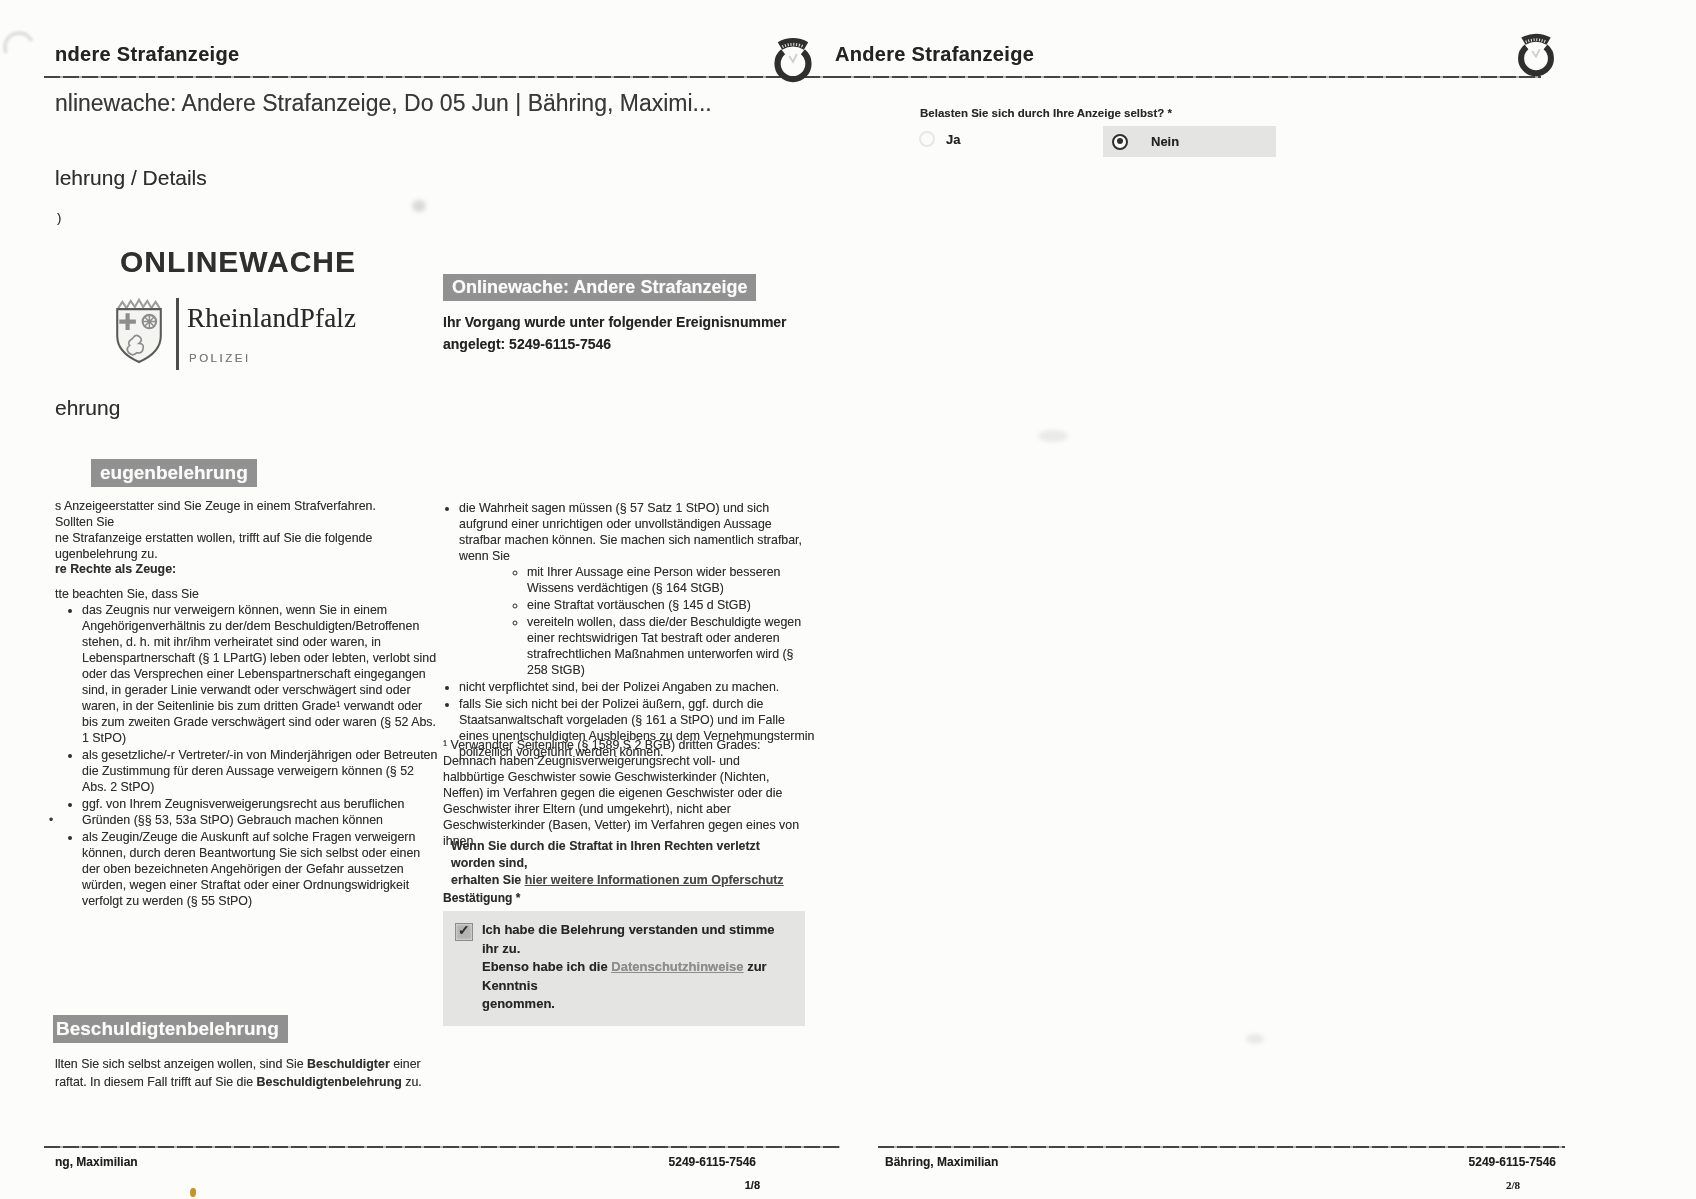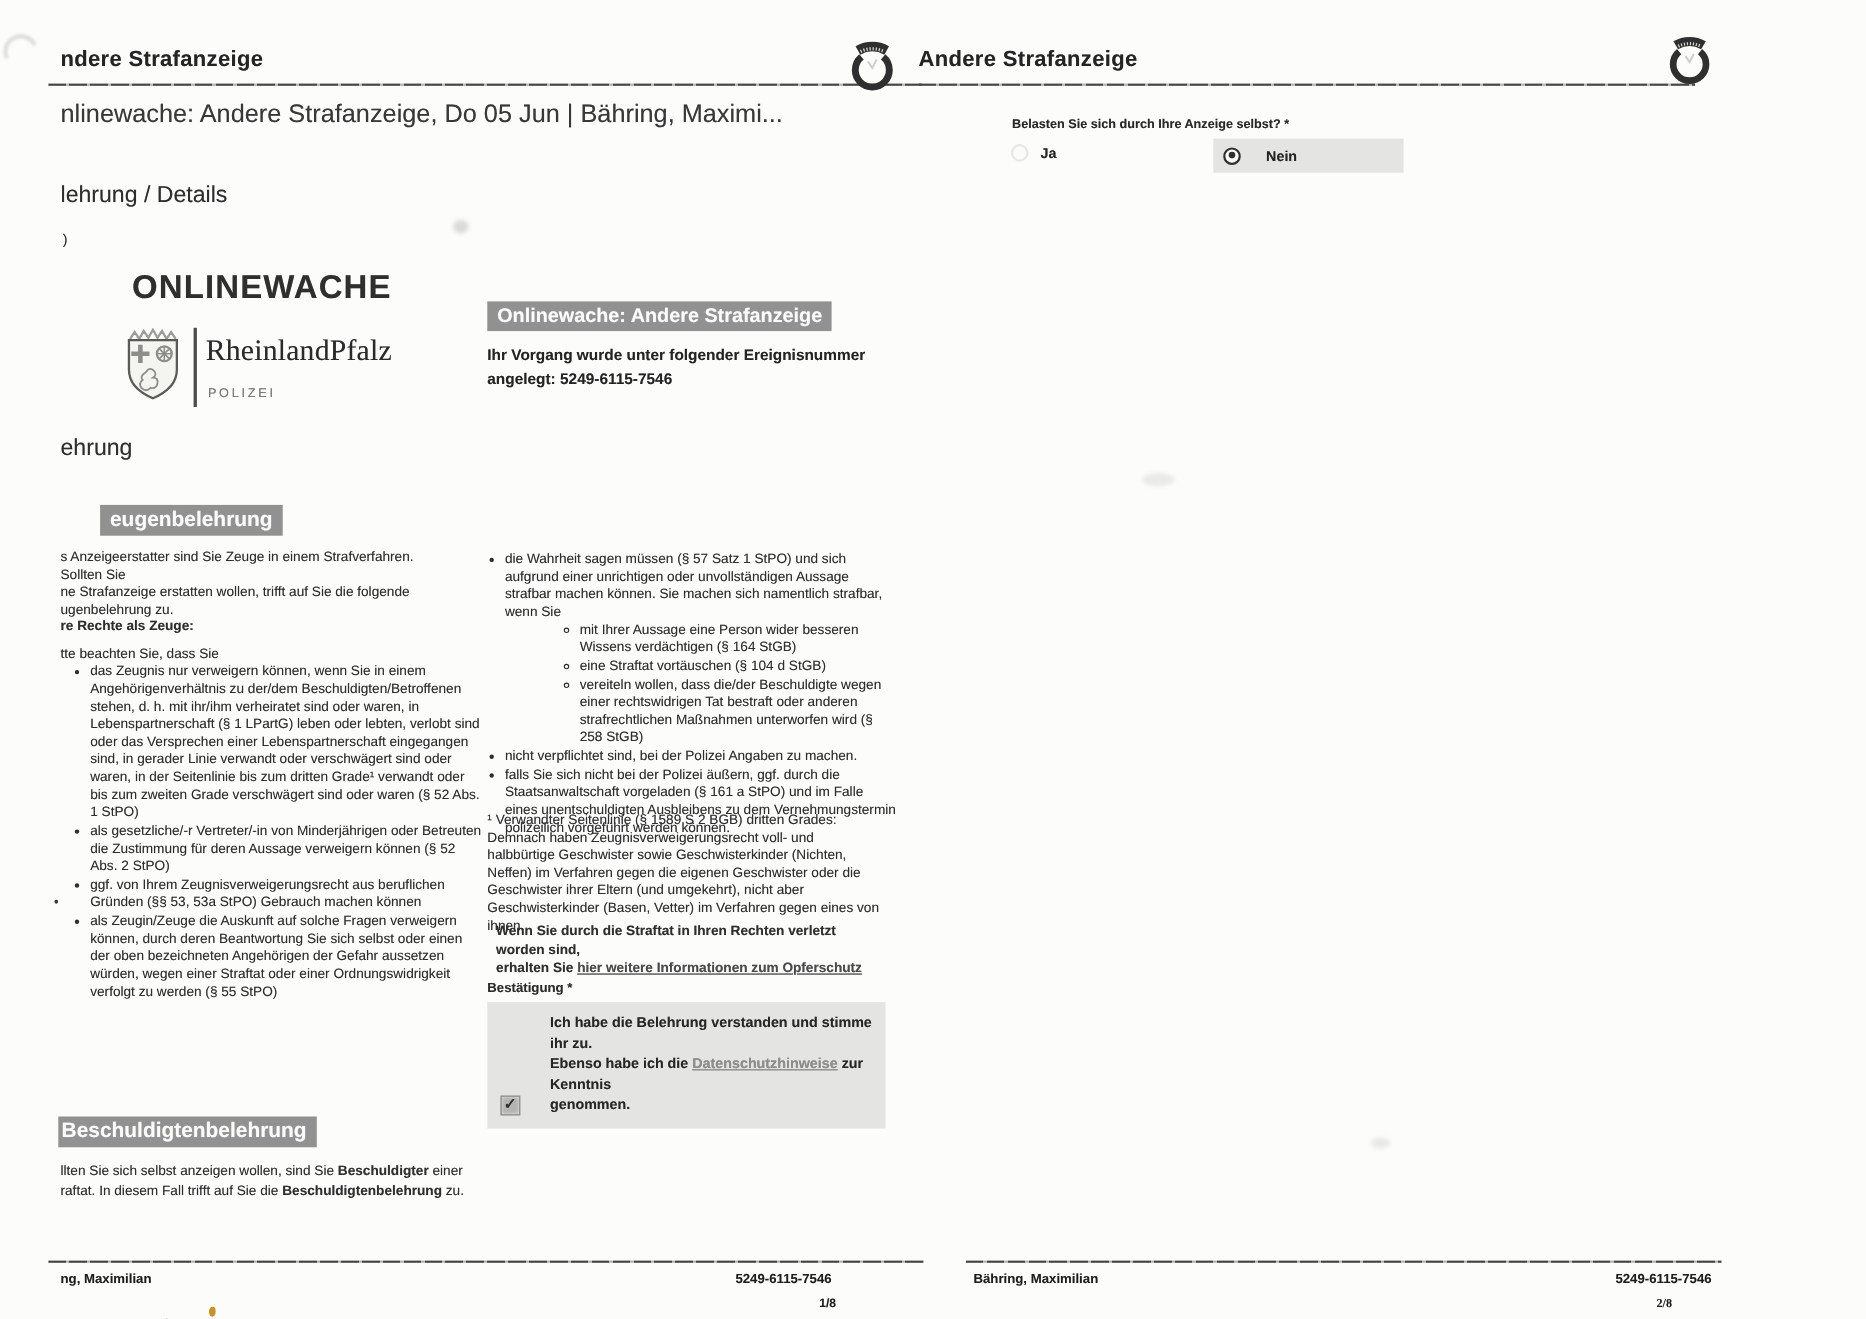--- a/index.html
+++ b/index.html
@@ -90,36 +90,36 @@
   <li>als gesetzliche/-r Vertreter/-in von Minderjährigen oder Betreuten die Zustimmung für deren Aussage verweigern können (§ 52 Abs. 2 StPO)</li>
   <li>ggf. von Ihrem Zeugnisverweigerungsrecht aus beruflichen Gründen (§§ 53, 53a StPO) Gebrauch machen können</li>
   <li>als Zeugin/Zeuge die Auskunft auf solche Fragen verweigern können, durch deren Beantwortung Sie sich selbst oder einen der oben bezeichneten Angehörigen der Gefahr aussetzen würden, wegen einer Straftat oder einer Ordnungswidrigkeit verfolgt zu werden (§ 55 StPO)</li>
 </ul>
 <div class="abs" style="left:49px;top:813px;font-size:12px;color:#3a3a3a;">•</div>
 
 <ul class="abs body-col blist" style="left:441px;top:500px;width:358px;padding-left:18px;">
   <li><span>die Wahrheit sagen müssen (§ 57 Satz 1 StPO) und sich aufgrund einer unrichtigen oder unvollständigen Aussage strafbar machen können. Sie machen sich namentlich strafbar, wenn Sie</span>
     <ul class="sub">
       <li>mit Ihrer Aussage eine Person wider besseren Wissens verdächtigen (§ 164 StGB)</li>
-      <li>eine Straftat vortäuschen (§ 104 d StGB)</li>
+      <li>eine Straftat vortäuschen (§ 145 d StGB)</li>
       <li>vereiteln wollen, dass die/der Beschuldigte wegen einer rechtswidrigen Tat bestraft oder anderen strafrechtlichen Maßnahmen unterworfen wird (§ 258 StGB)</li>
     </ul>
   </li>
   <li>nicht verpflichtet sind, bei der Polizei Angaben zu machen.</li>
   <li>falls Sie sich nicht bei der Polizei äußern, ggf. durch die Staatsanwaltschaft vorgeladen (§ 161 a StPO) und im Falle eines unentschuldigten Ausbleibens zu dem Vernehmungstermin polizeilich vorgeführt werden können.</li>
 </ul>
 
 <div class="abs body-col" style="left:443px;top:737px;width:358px;">¹ Verwandter Seitenlinie (§ 1589 S 2 BGB) dritten Grades: Demnach haben Zeugnisverweigerungsrecht voll- und halbbürtige Geschwister sowie Geschwisterkinder (Nichten, Neffen) im Verfahren gegen die eigenen Geschwister oder die Geschwister ihrer Eltern (und umgekehrt), nicht aber Geschwisterkinder (Basen, Vetter) im Verfahren gegen eines von ihnen.</div>
 
 <div class="abs body-col bold pre" style="left:451px;top:838px;width:352px;line-height:17px;"><span>Wenn Sie durch die Straftat in Ihren Rechten verletzt worden sind,
 erhalten Sie </span><span class="link">hier weitere Informationen zum Opferschutz</span></div>
 
 <div class="abs bold" style="left:443px;top:891px;font-size:12px;">Bestätigung *</div>
 
-<div class="abs graybox" style="left:443px;top:911px;width:338px;padding:10px 12px 12px 12px;display:flex;gap:27px;align-items:flex-end;">
+<div class="abs graybox" style="left:443px;top:911px;width:338px;padding:10px 12px 12px 12px;display:flex;gap:9px;">
   <div class="checkbox" style="margin-top:2px;"></div>
   <div class="pre bold" style="font-size:13px;line-height:18.5px;color:#262626;"><span>Ich habe die Belehrung verstanden und stimme ihr zu.
 Ebenso habe ich die </span><span class="link-light">Datenschutzhinweise</span><span> zur Kenntnis
 genommen.</span></div>
 </div>
 
 <div class="abs hl clip" style="left:53px;top:1015px;font-size:19px;"><span style="display:inline-block;margin-left:-6px;">Beschuldigtenbelehrung</span></div>
 <div class="abs body-col pre" style="left:55px;top:1056px;width:392px;line-height:17.5px;"><span>llten Sie sich selbst anzeigen wollen, sind Sie </span><span class="bold">Beschuldigter</span><span> einer
 raftat. In diesem Fall trifft auf Sie die </span><span class="bold">Beschuldigtenbelehrung</span><span> zu.</span></div>
 

